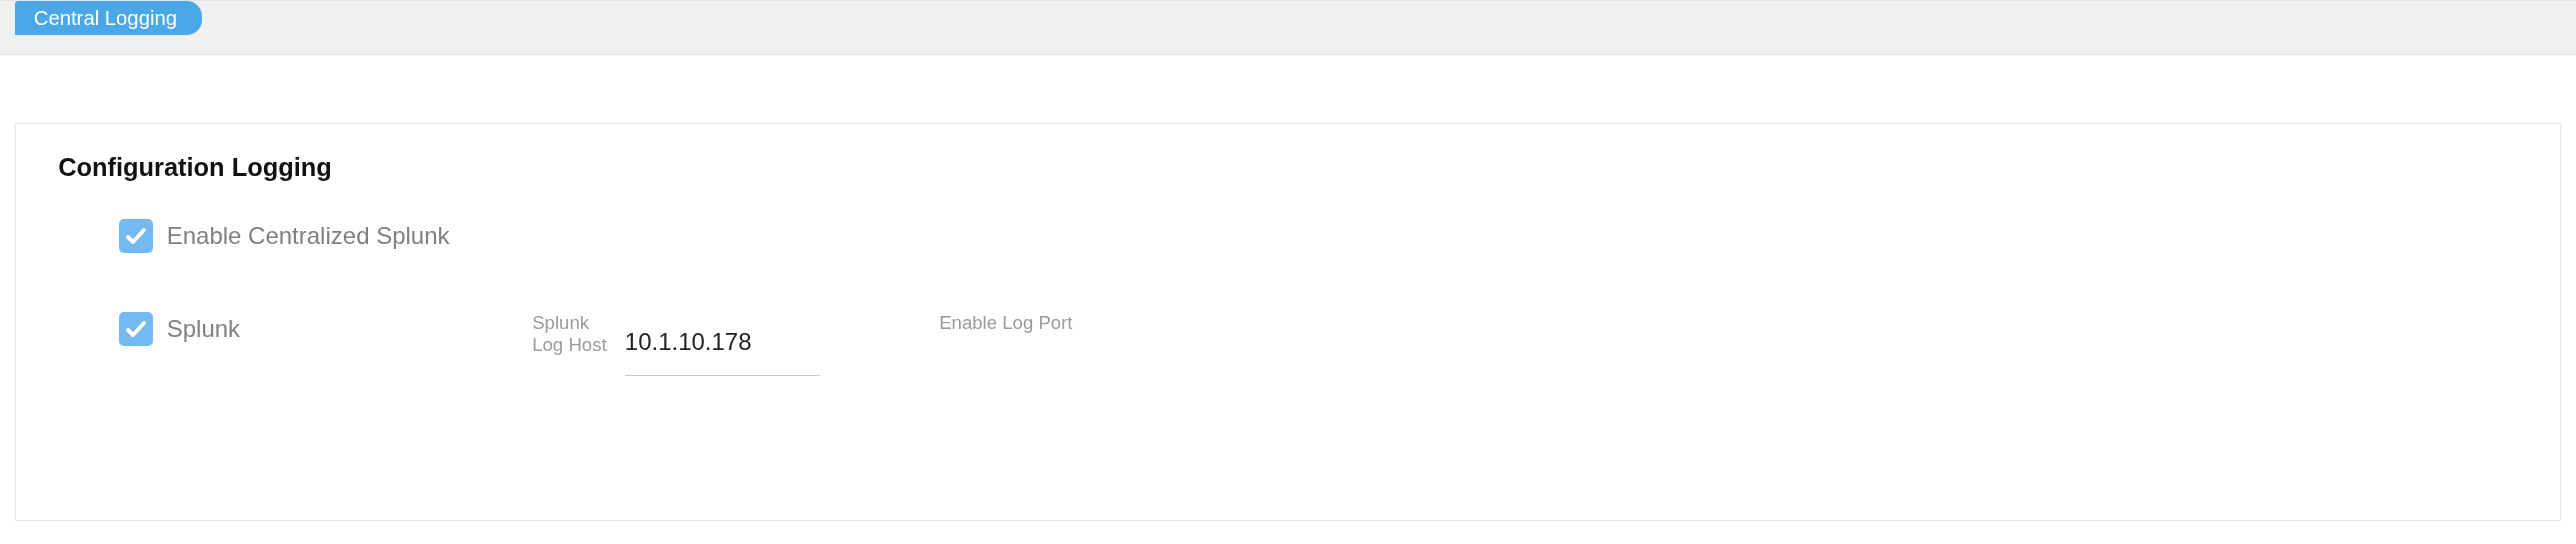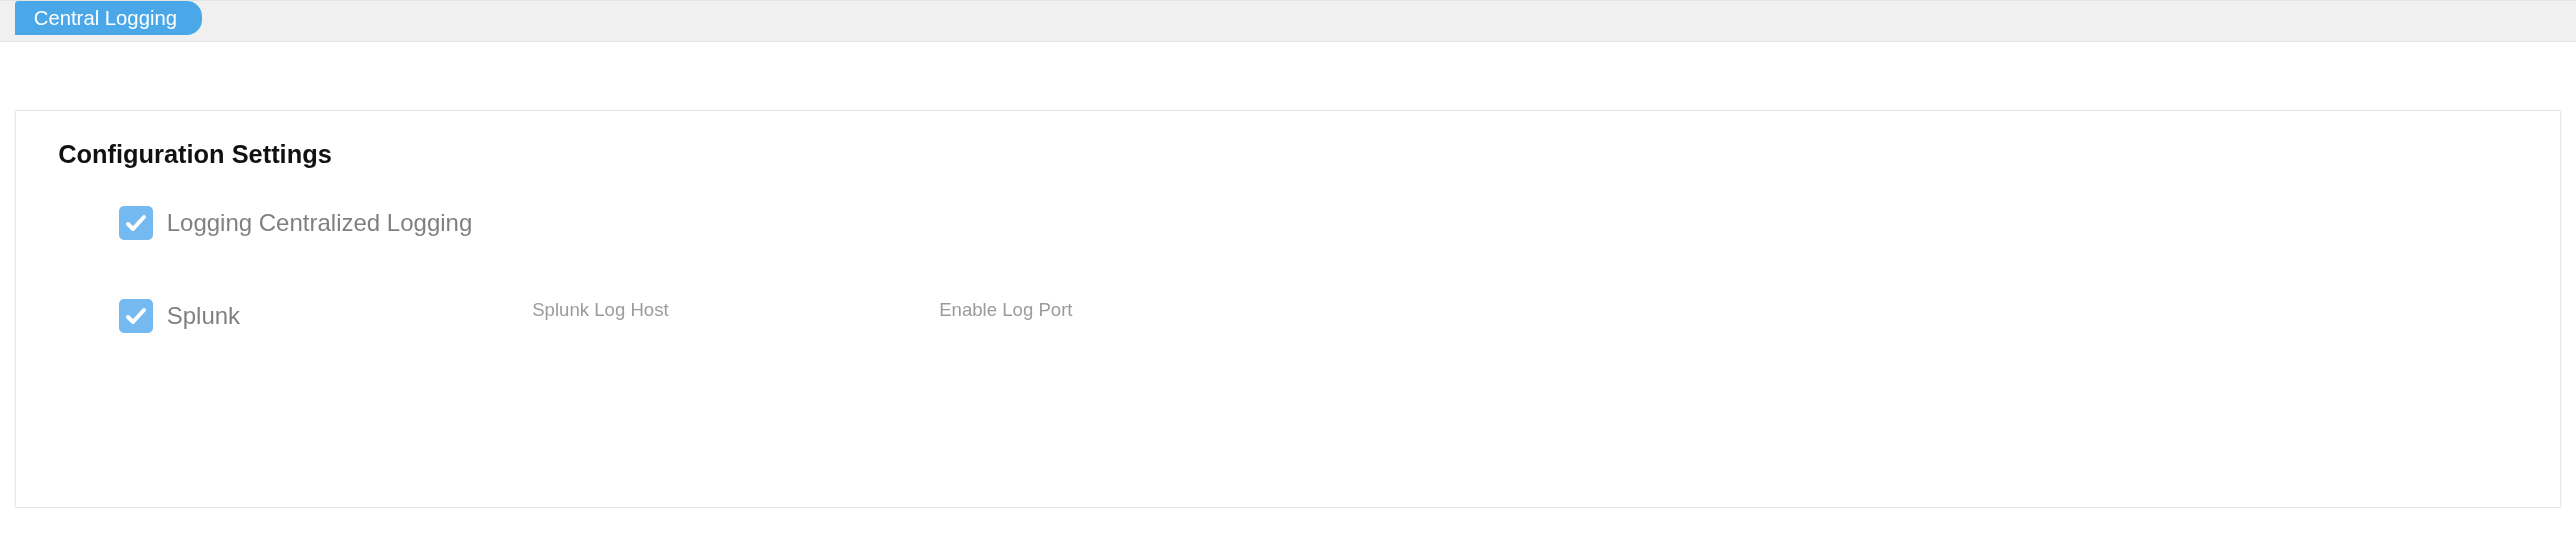--- a/index.html
+++ b/index.html
@@ -7,21 +7,21 @@
   body {
     font-family: "Segoe UI", Arial, Helvetica, sans-serif;
     background:#ffffff;
     color:#222;
     width:2576px;
   }
 
   
   .topbar {
     width:100%;
-    height:42px;
+    height:55px;
     background:#f0f0f0;
     border-top:0.8px solid #e4e4e4;
     border-bottom:0.8px solid #e4e4e4;
     position:relative;
   }
   .tab {
     position:absolute;
     left:15.2px;
     top:0;
     height:34px;
@@ -120,45 +120,46 @@
 
 <div class="topbar">
   <div class="tab">
     <span>Central Logging</span>
   </div>
 </div>
 
 <div class="card-wrap">
   <div class="card">
 
-    <h2 class="section-heading">Configuration Settings</h2>
+    <h2 class="section-heading">Configuration Logging</h2>
 
     <div class="row">
       <div class="chk-block">
         <div class="chk">
           <svg viewBox="0 0 24 24">
             <polyline points="4 13 9 18 20 6"></polyline>
           </svg>
         </div>
-        <span class="chk-label">Logging Centralized Logging</span>
+        <span class="chk-label">Enable Centralized Splunk</span>
       </div>
     </div>
 
     <div class="row">
       <div class="chk-block">
         <div class="chk">
           <svg viewBox="0 0 24 24">
             <polyline points="4 13 9 18 20 6"></polyline>
           </svg>
         </div>
         <span class="chk-label">Splunk</span>
       </div>
 
       <div class="field field-indent">
         <span class="field-label">Splunk Log Host</span>
+        <input class="field-input" type="text" value="10.1.10.178" style="">
       </div>
 
       <div class="field">
         <span class="field-label">Enable Log Port</span>
       </div>
     </div>
 
   </div>
 </div>
 

